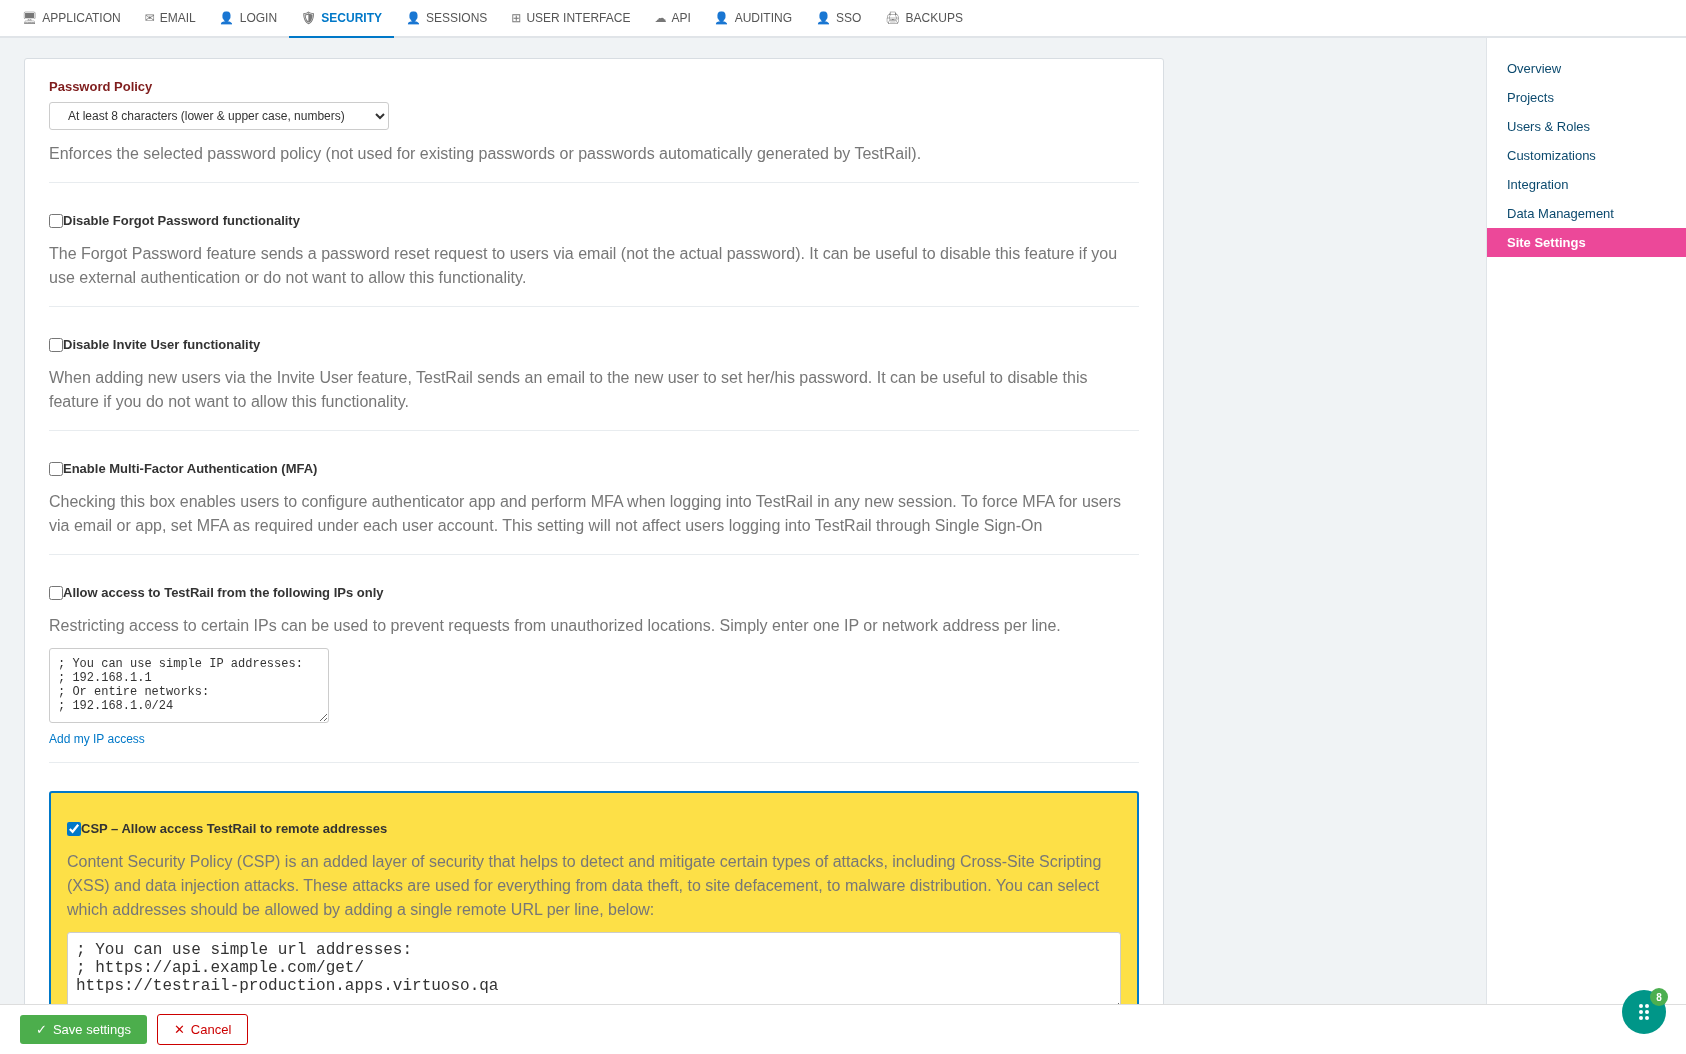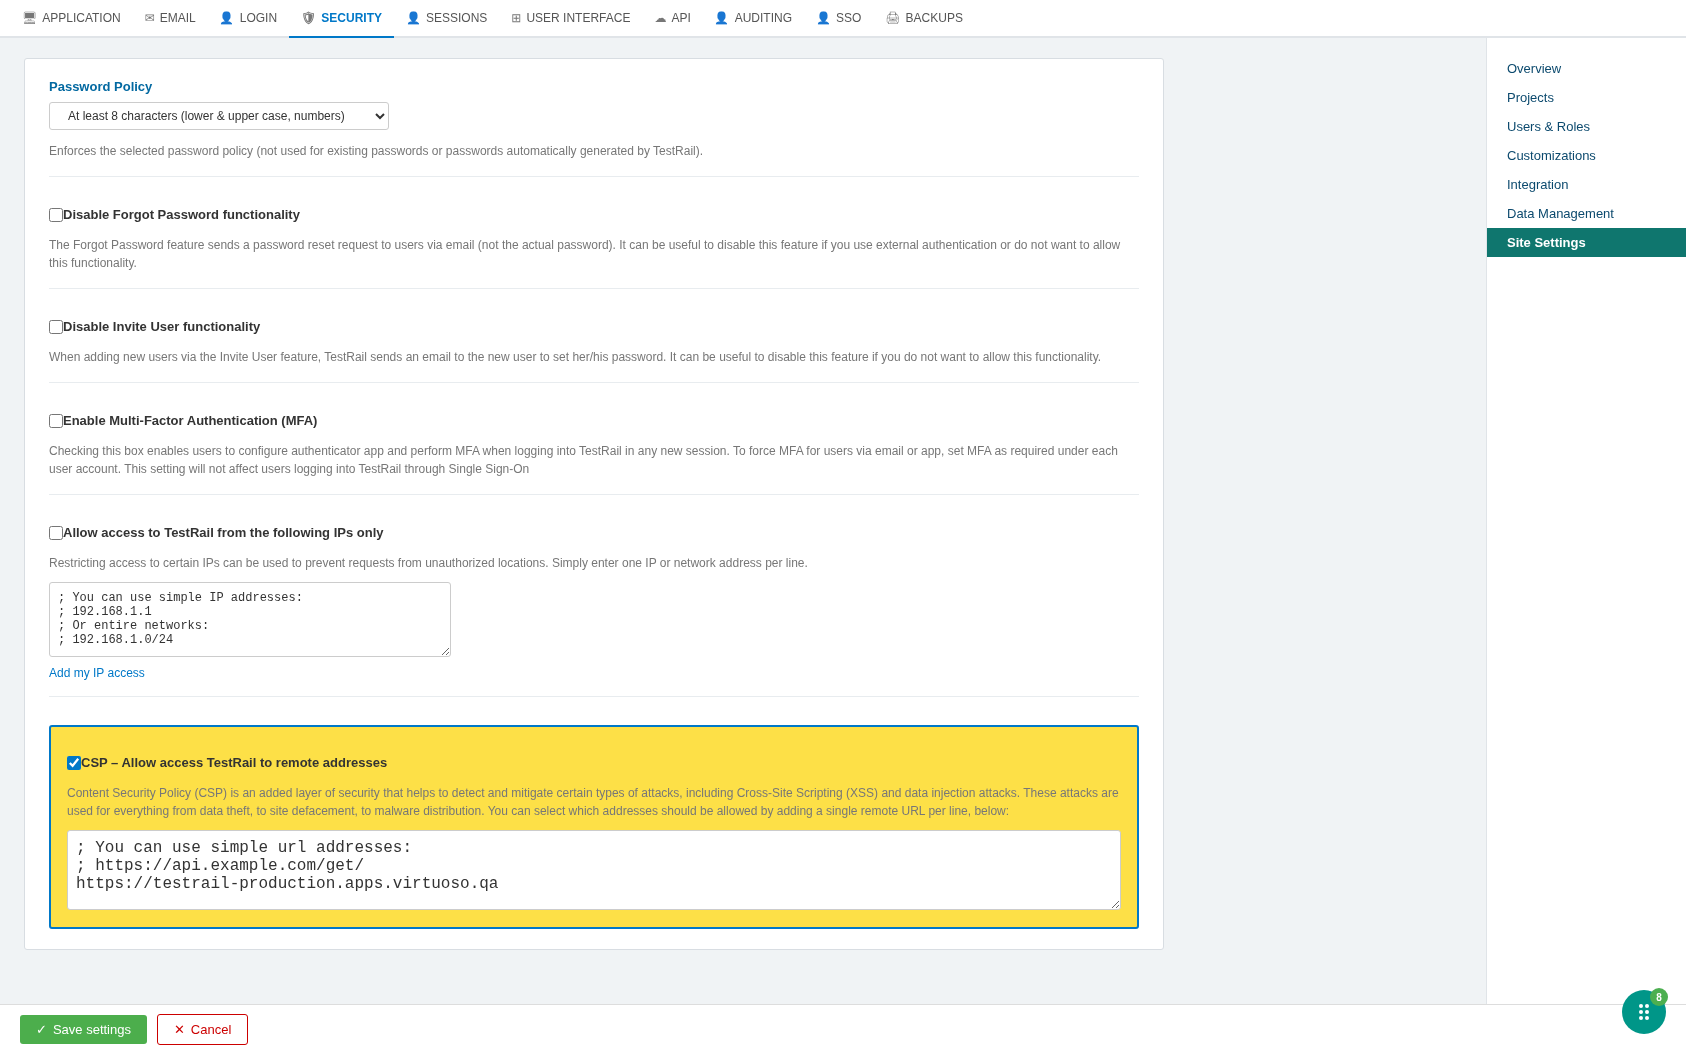--- a/index.html
+++ b/index.html
@@ -56,26 +56,26 @@
     .section {
       border-bottom: 1px solid #e8ecef;
       padding-bottom: 16px;
       margin-bottom: 16px;
     }
     .section:last-child { border-bottom: none; }
 
     .section-title {
       font-size: 13px;
       font-weight: 700;
-      color: #0369a1;
+      color: #7f1d1d;
       margin-bottom: 8px;
     }
 
     .section-desc {
-      font-size: 12px;
+      font-size: 16px;
       color: #777;
       line-height: 1.5;
       margin-top: 6px;
     }
 
     
     .policy-select {
       width: 340px;
       padding: 5px 14px;
       border: 1px solid #ccc;
@@ -123,21 +123,21 @@
       background: #fff;
       border: 1px solid #ccc;
       border-radius: 3px;
       padding: 8px;
       resize: vertical;
       margin-top: 10px;
     }
 
     
     .ip-textarea {
-      width: 402px;
+      width: 280px;
       min-height: 75px;
       font-family: 'Courier New', monospace;
       font-size: 12px;
       color: #333;
       background: #fff;
       border: 1px solid #ccc;
       border-radius: 3px;
       padding: 8px;
       resize: vertical;
       margin-top: 10px;
@@ -162,21 +162,21 @@
       flex-shrink: 0;
     }
     .sidebar-item {
       padding: 7px 20px;
       font-size: 13px;
       color: #0c4a6e;
       cursor: pointer;
     }
     .sidebar-item.active {
       color: #fff;
-      background: #0f766e;
+      background: #ec4899;
       font-weight: 600;
     }
 
     
     .footer-bar {
       position: fixed;
       bottom: 0;
       left: 0;
       right: 0;
       background: #fff;

